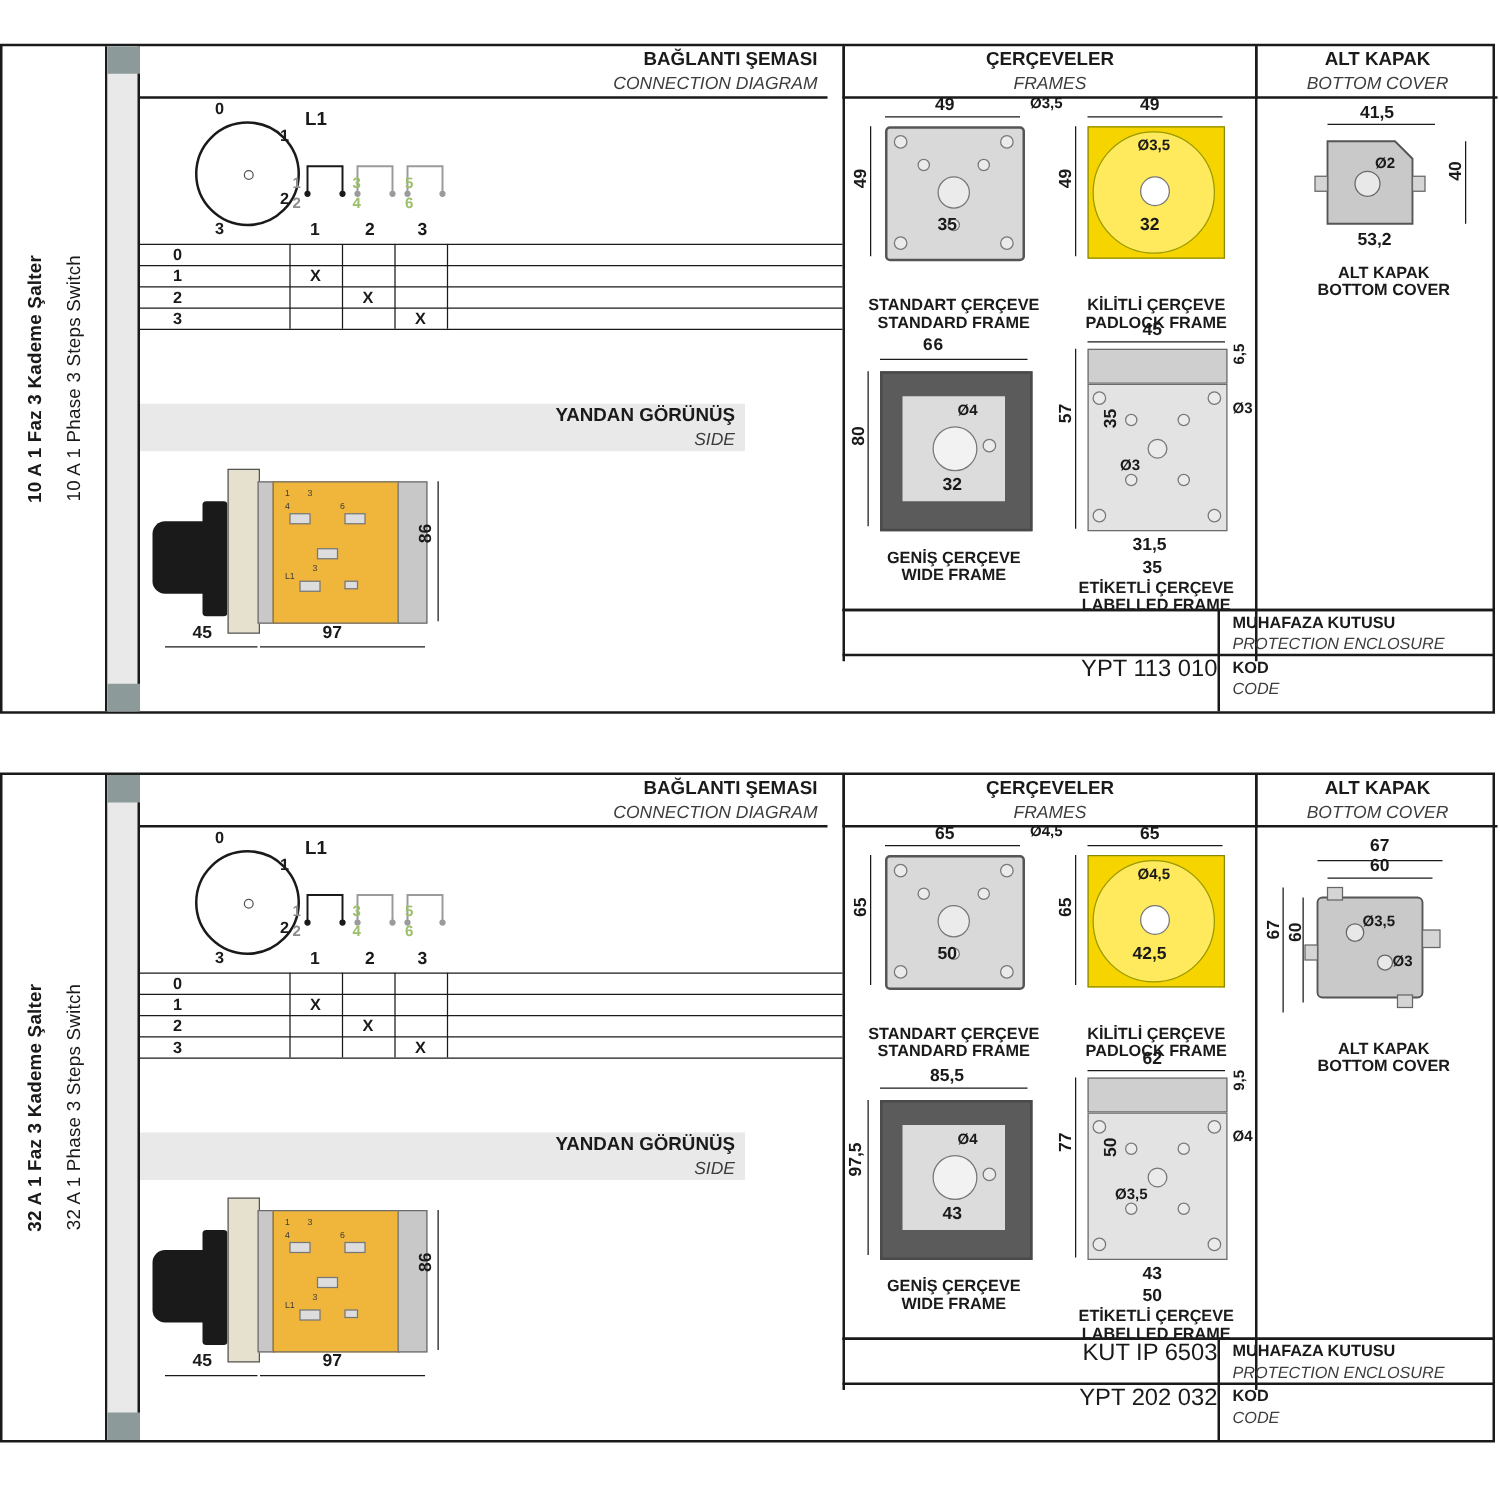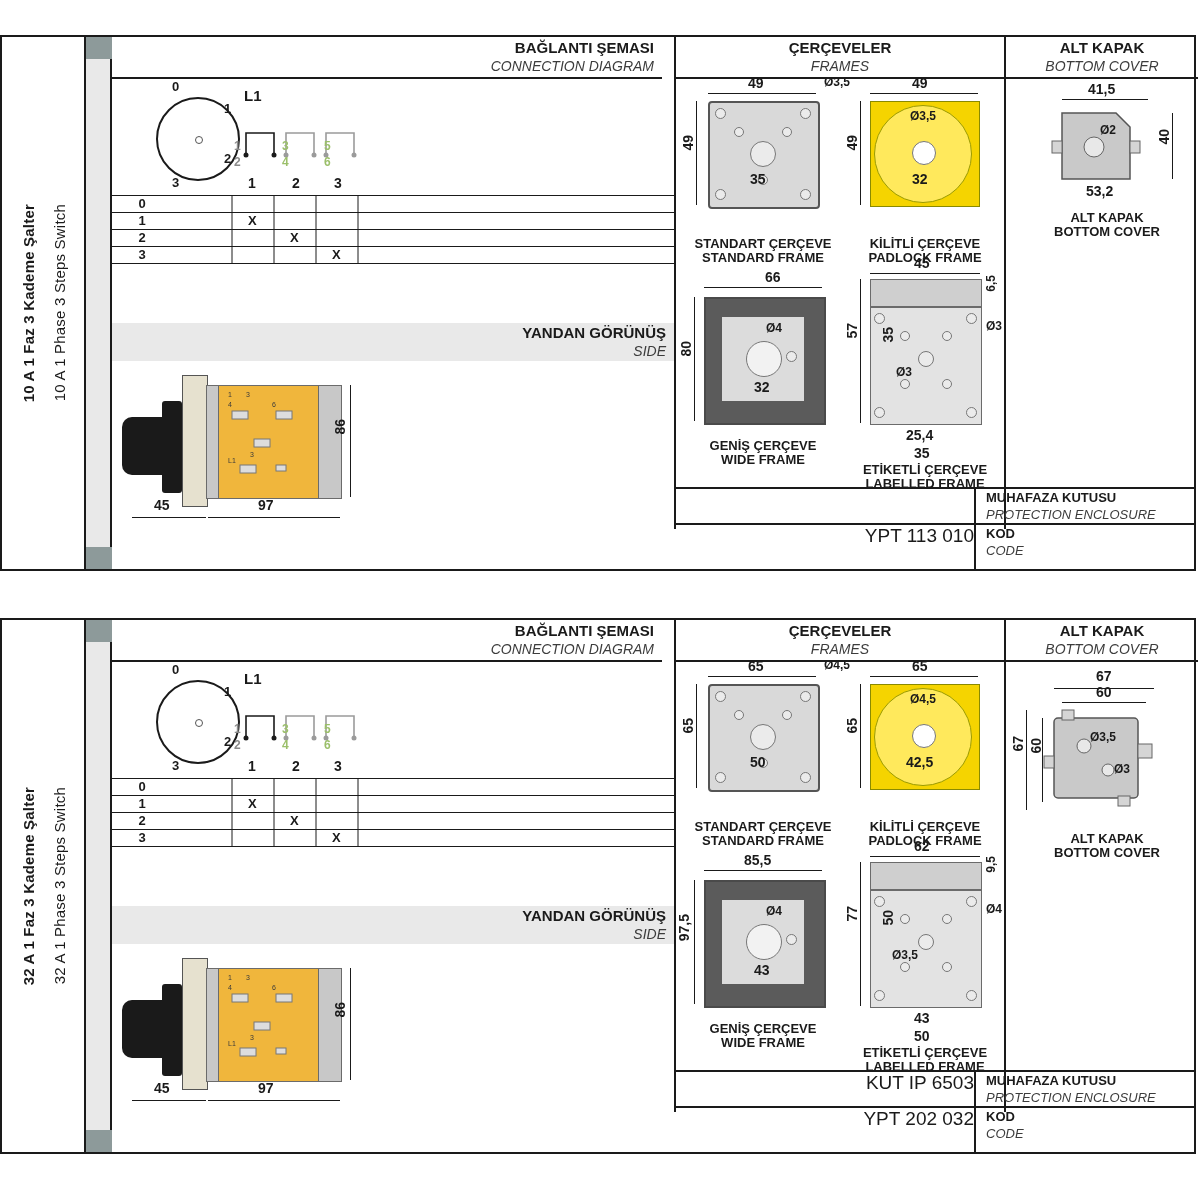--- a/index.html
+++ b/index.html
@@ -50,21 +50,21 @@
   .numlbl{position:absolute;font-size:12px;font-weight:bold;}
   .numlbl.g{color:#8c8c8c;}
   .numlbl.gr{color:#9bbf6a;}
   .botlbl{position:absolute;font-size:14px;font-weight:bold;}
 
   .tbl{position:absolute;border-top:1px solid #1a1a1a;}
   .tbl .row{position:relative;height:17px;border-bottom:1px solid #1a1a1a;box-sizing:border-box;}
   .tbl .rlbl{position:absolute;left:0;width:60px;text-align:center;font-size:13px;font-weight:bold;line-height:16px;}
   .tbl .x{position:absolute;font-size:13px;font-weight:bold;line-height:16px;}
 
-  .sideband{position:absolute;background:#e9e9e9;height:38px;left:0;width:562px;}
+  .sideband{position:absolute;background:#e9e9e9;height:38px;left:0;width:484px;}
   .sideband .t1{position:absolute;right:8px;top:1px;font-size:15px;font-weight:bold;}
   .sideband .t2{position:absolute;right:8px;top:20px;font-size:14px;font-style:italic;color:#3c3c3c;}
 
   
   .knob{position:absolute;background:#1a1a1a;border-radius:10px 2px 2px 10px;}
   .knob2{position:absolute;background:#1a1a1a;}
   .plate{position:absolute;background:#e6e1cf;border:1px solid #555;}
   .body{position:absolute;background:#f0b63c;border:1px solid #6b6b6b;}
   .bodygrey{position:absolute;background:#c8c8c8;border:1px solid #6b6b6b;}
   .dimline{position:absolute;border-top:1px solid #1a1a1a;height:0;}
@@ -259,21 +259,21 @@
         <div class="capt" style="left:176px;top:158px;width:150px;">
           <i>KİLİTLİ ÇERÇEVE</i>
           <i>PADLOCK FRAME</i>
         </div>
 
         <div class="sq-frame" style="left:30px;top:218px;width:118px;height:124px;background:#5b5b5b;border:2px solid #4a4a4a;"></div>
         <div class="sq-inner" style="left:48px;top:238px;width:82px;height:84px;background:#dcdcdc;"></div>
         <div class="hole" style="left:72px;top:262px;width:34px;height:34px;background:#f2f2f2;"></div>
         <div class="hole" style="left:112px;top:272px;width:9px;height:9px;"></div>
         <div class="dimline" style="left:30px;top:208px;width:118px;"></div>
-        <div class="dimtxt" style="left:91px;top:190px;">66</div>
+        <div class="dimtxt" style="left:64px;top:190px;font-family:Liberation Mono, monospace;">66</div>
         <div class="dimlineV" style="left:20px;top:218px;height:124px;"></div>
         <div class="dimtxt v" style="left:4px;top:262px;">80</div>
         <div class="dimtxt sm" style="left:92px;top:242px;">Ø4</div>
         <div class="dimtxt" style="left:80px;top:300px;">32</div>
         <div class="capt" style="left:14px;top:360px;width:150px;">
           <i>GENİŞ ÇERÇEVE</i>
           <i>WIDE FRAME</i>
         </div>
 
         <div class="lbl-top" style="left:196px;top:200px;width:110px;height:26px;"></div>
@@ -288,21 +288,21 @@
         <div class="hole" style="left:200px;top:328px;width:9px;height:9px;"></div>
         <div class="hole" style="left:292px;top:328px;width:9px;height:9px;"></div>
         <div class="dimline" style="left:196px;top:194px;width:110px;"></div>
         <div class="dimtxt" style="left:240px;top:176px;">45</div>
         <div class="dimtxt sm v" style="left:310px;top:196px;">6,5</div>
         <div class="dimlineV" style="left:186px;top:200px;height:144px;"></div>
         <div class="dimtxt v" style="left:170px;top:244px;">57</div>
         <div class="dimtxt v" style="left:206px;top:248px;">35</div>
         <div class="dimtxt sm" style="left:312px;top:240px;">Ø3</div>
         <div class="dimtxt sm" style="left:222px;top:286px;">Ø3</div>
-        <div class="dimtxt" style="left:232px;top:348px;">25,4</div>
+        <div class="dimtxt" style="left:232px;top:348px;">31,5</div>
         <div class="dimtxt" style="left:240px;top:366px;">35</div>
         <div class="capt" style="left:176px;top:384px;width:150px;">
           <i>ETİKETLİ ÇERÇEVE</i>
           <i>LABELLED FRAME</i>
         </div>
       </div>
 
       <div class="cover">
         <svg width="130" height="110" style="position:absolute;left:40px;top:28px;">
           <path d="M18,6 L72,6 L86,20 L86,72 L18,72 Z" fill="#c9c9c9" stroke="#555" stroke-width="1.5"></path>

